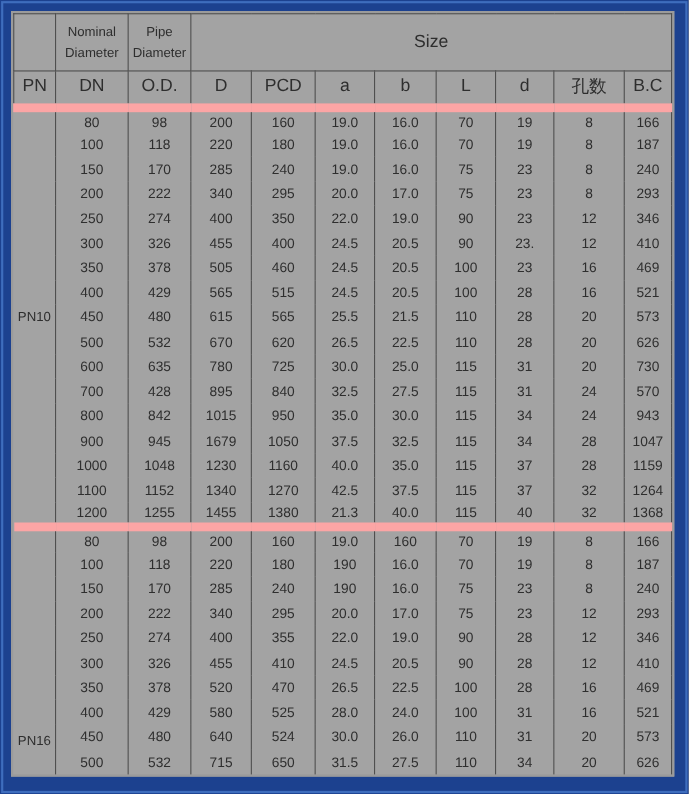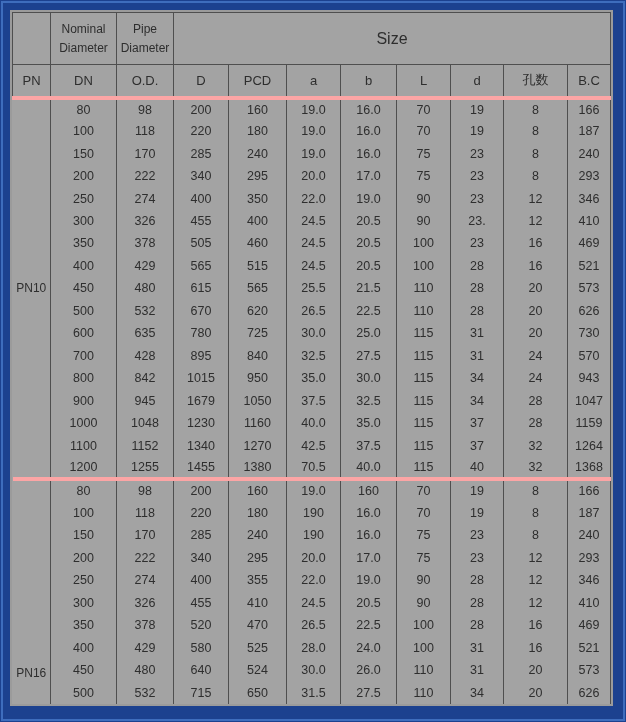--- a/index.html
+++ b/index.html
@@ -47,21 +47,21 @@
   thead tr.r2 { height: 33px; }
   tbody tr { height: 22px; }
   thead th {
     border: 1px solid #4f4f4f;
     font-weight: normal;
     font-size: 12px;
     text-align: center;
     vertical-align: middle;
   }
   thead tr.r2 th {
-    font-size: 13px;
+    font-size: 16px;
     border-bottom: 2px solid #6d28d9;
   }
   thead th .hl { display: block; line-height: 1.55; }
   thead th.size { font-size: 16px; }
   tbody td {
     border-left: 1px solid #4f4f4f;
     border-right: 1px solid #4f4f4f;
     font-size: 12.5px;
     text-align: center;
     vertical-align: middle;
@@ -72,21 +72,21 @@
     font-weight: normal;
     font-size: 12px;
     vertical-align: middle;
   }
   tbody th.pn-1 {
     vertical-align: bottom;
     padding-bottom: 24px;
   }
   tbody tr.section-start td,
   tbody tr.section-start th {
-    border-top: 4px solid #fca5a5;
+    border-top: 8px solid #fca5a5;
   }
 </style>
 </head>
 <body>
 
 <div class="frame-line"></div>
 
 <div class="table-wrap">
   <table>
     <colgroup>
@@ -321,21 +321,21 @@
           <td>115</td>
           <td>37</td>
           <td>32</td>
           <td>1264</td>
         </tr>
         <tr>
           <td>1200</td>
           <td>1255</td>
           <td>1455</td>
           <td>1380</td>
-          <td>70.5</td>
+          <td>21.3</td>
           <td>40.0</td>
           <td>115</td>
           <td>40</td>
           <td>32</td>
           <td>1368</td>
         </tr>
         <tr class="section-start">
           <th rowspan="10" class="pn-label pn-1">PN16</th>
           <td>80</td>
           <td>98</td>

